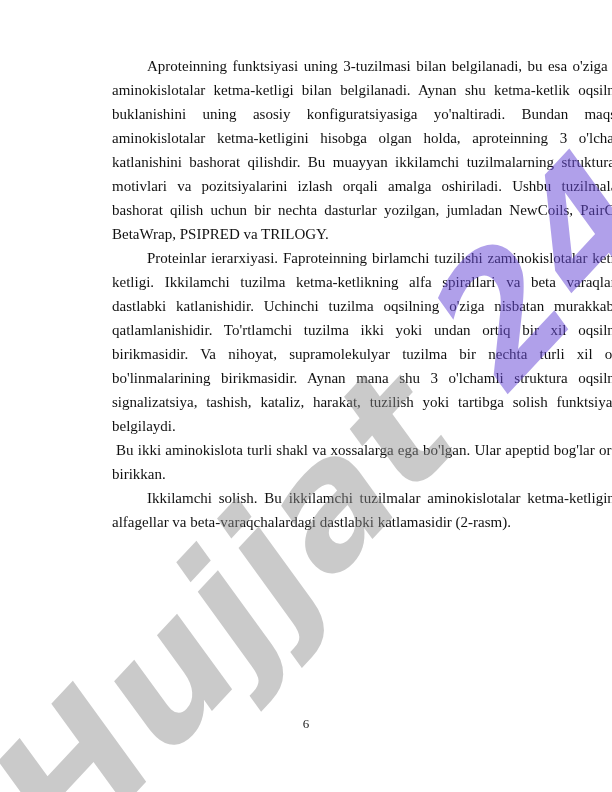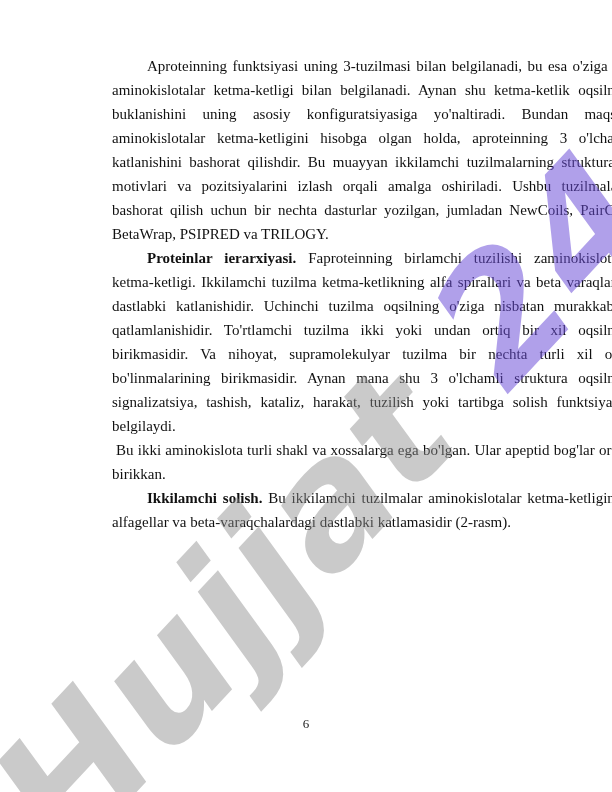--- a/index.html
+++ b/index.html
@@ -27,21 +27,21 @@
     margin-left: 48px;
   }
   .para {
     margin: 0;
     text-indent: 35px;
   }
   .para.small-indent {
     text-indent: 4px;
   }
   .para .lead {
-    font-weight: bold;
+    font-weight: normal;
   }
   .page-number {
     position: absolute;
     top: 716px;
     left: 0;
     width: 100%;
     text-align: center;
     font-size: 13px;
     color: #222222;
   }

